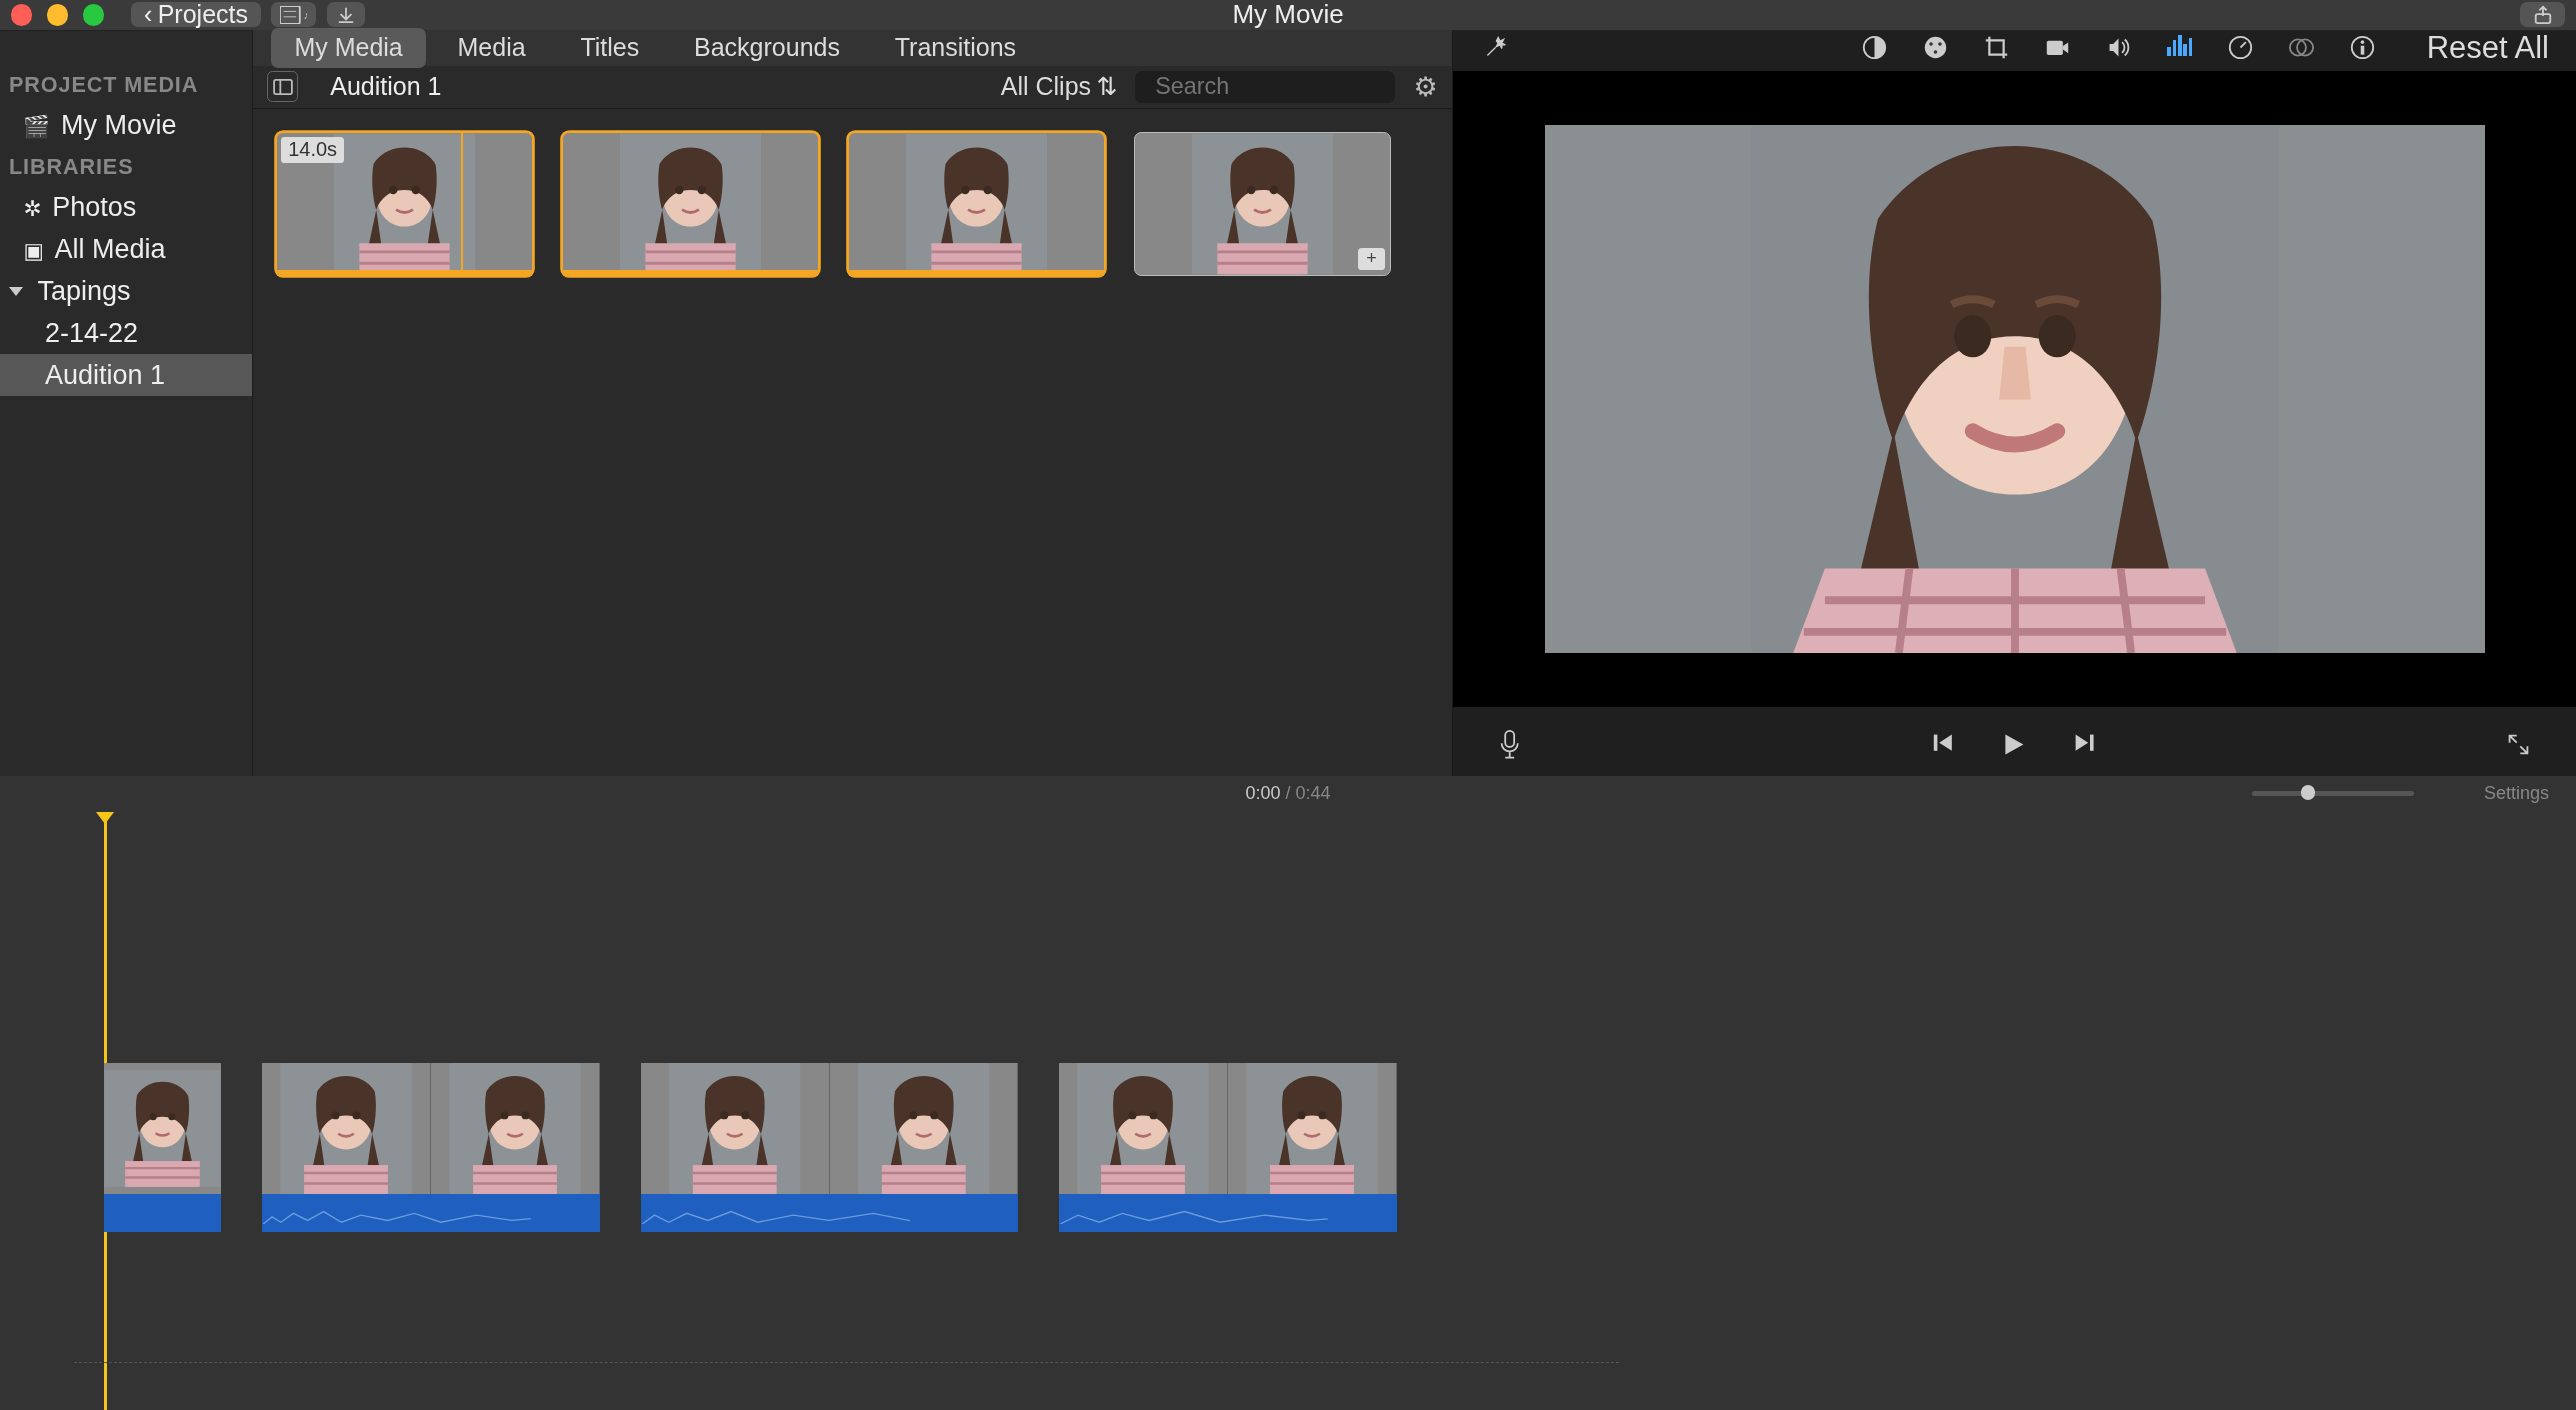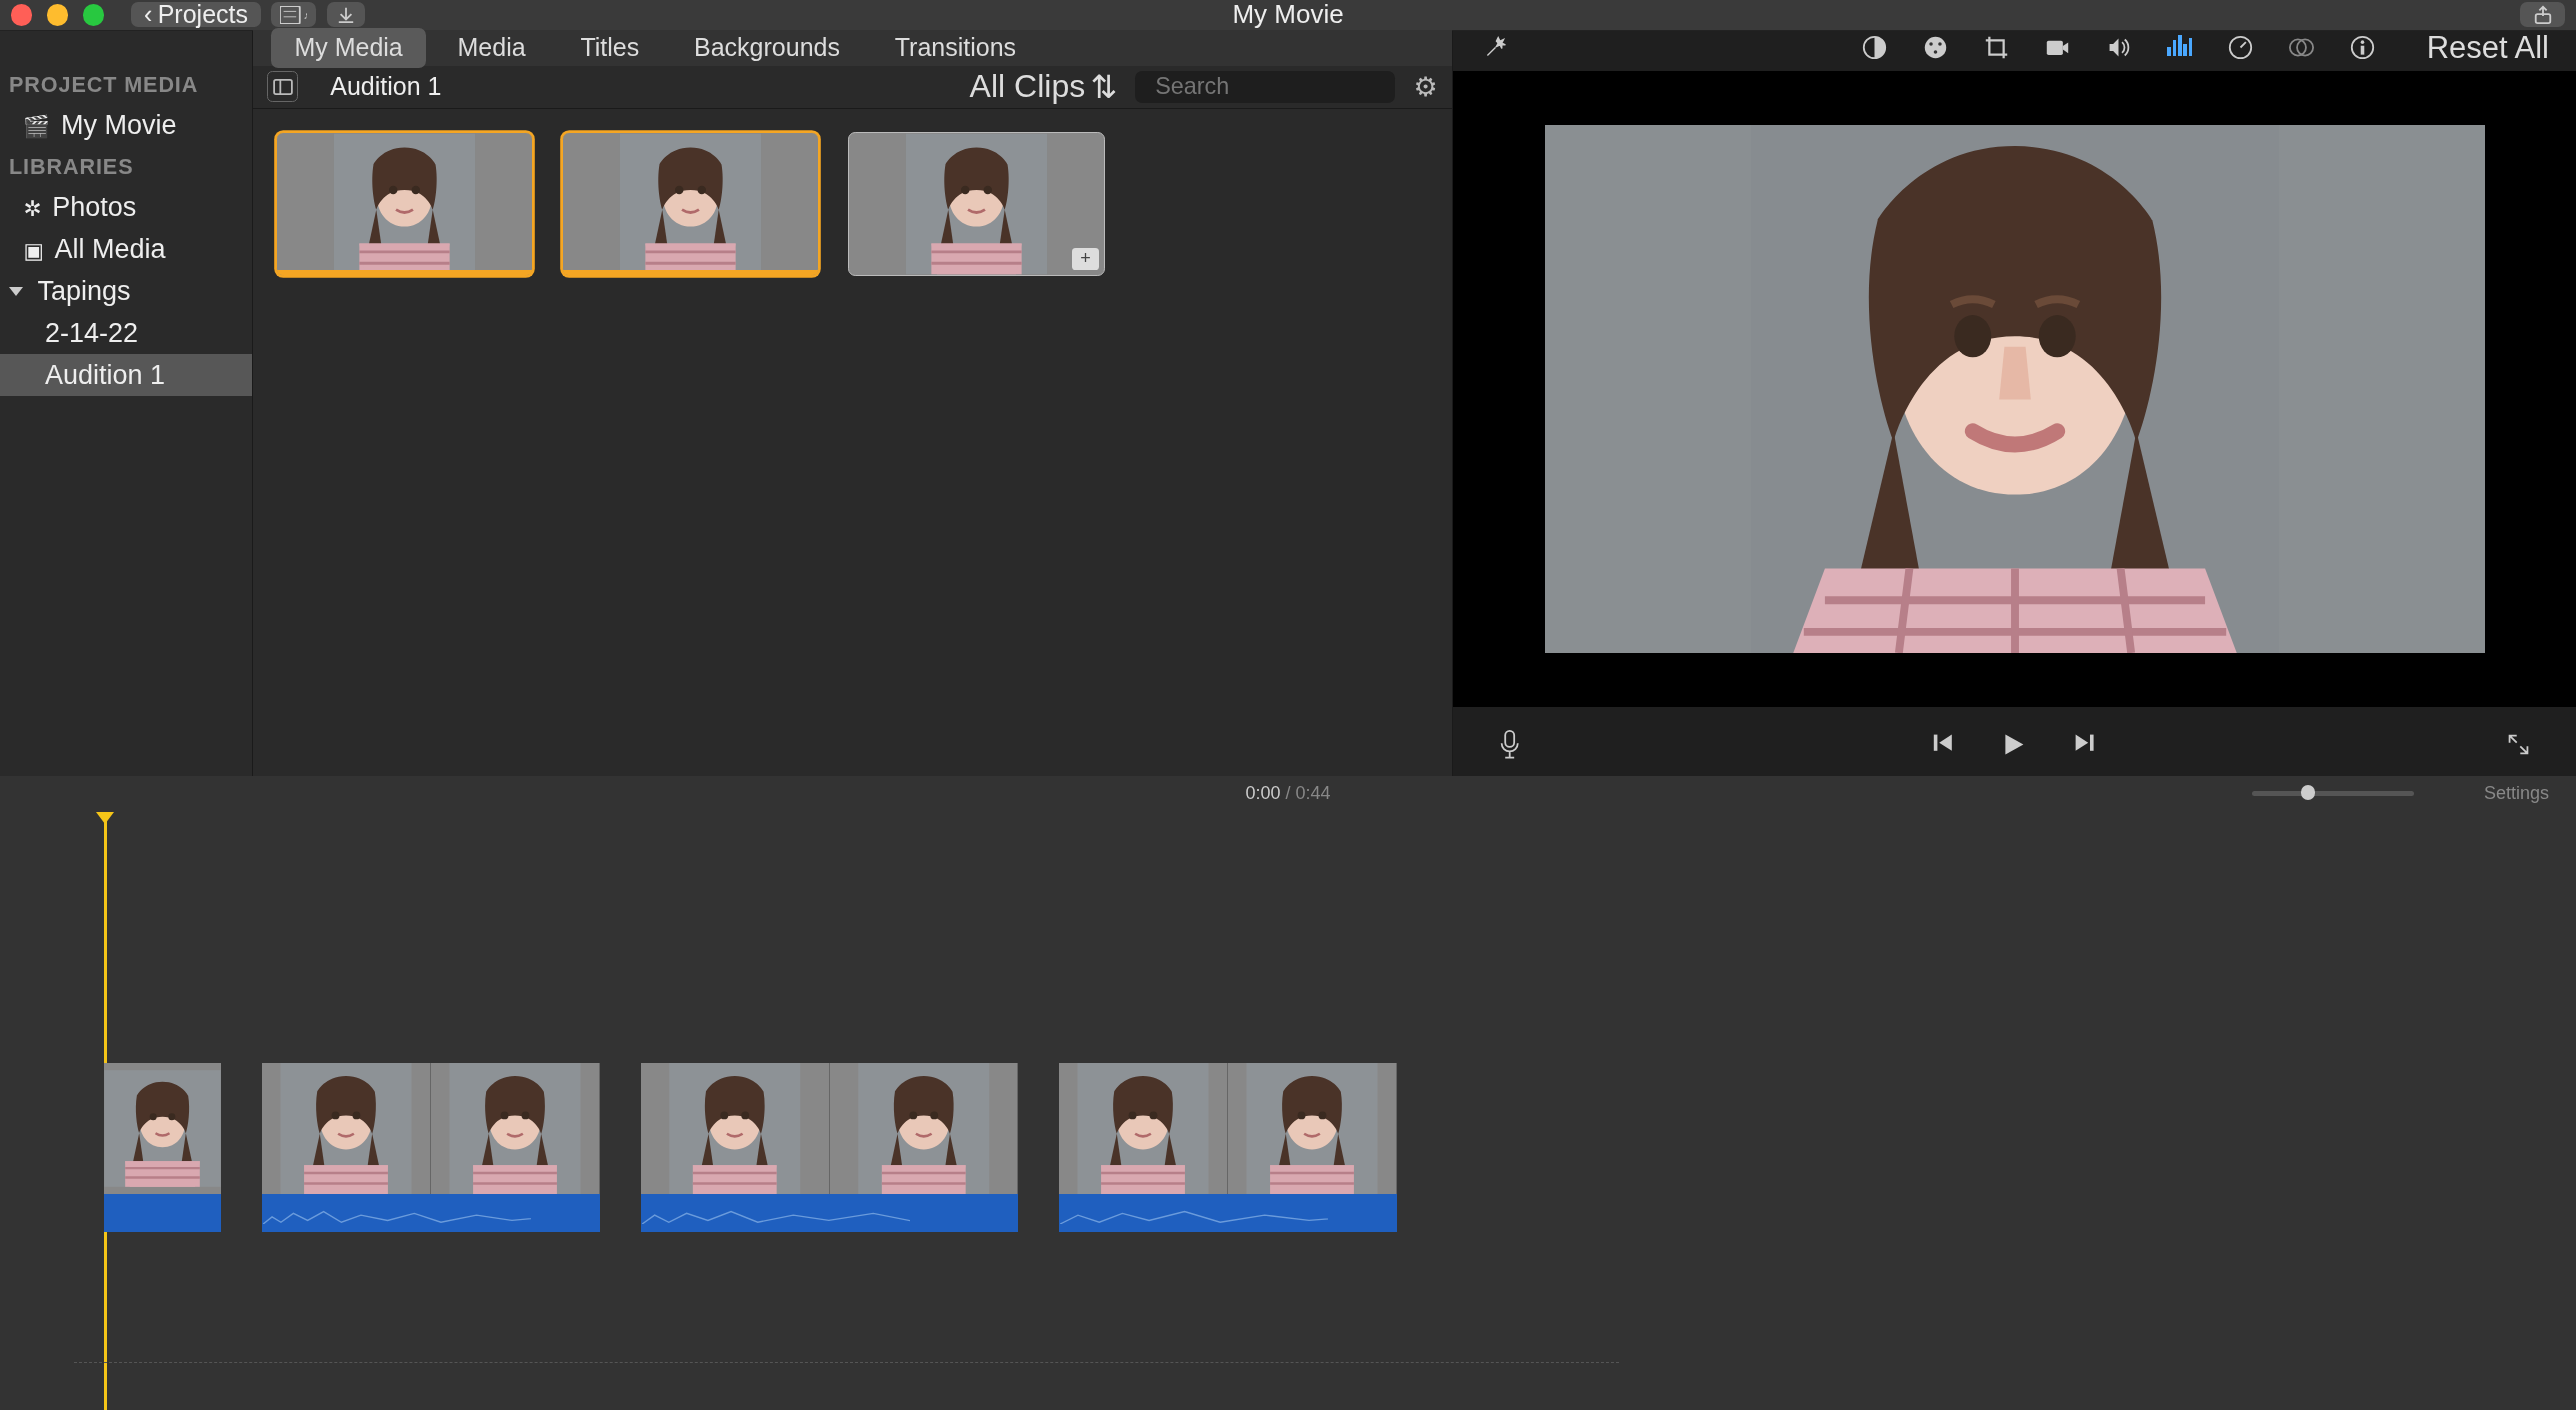--- a/index.html
+++ b/index.html
@@ -27,21 +27,21 @@
 .ico-film::before { content:"🎬"; font-size:21.6px;}
 .ico-photo::before { content:"✲"; font-size:21.6px;}
 .ico-event::before { content:"▣"; font-size:21.6px;}
 
 .browser { flex: 1; display: flex; flex-direction: column; border-right: 0.9px solid #1a1a1a; }
 .tabs-row { height: 36px; background: #333; display: flex; align-items: center; padding: 0 18px; gap: 8px; margin-top: -0.9px;}
 .tab { padding: 5.4px 23.4px; font-size: 25px; color: #ddd; cursor: pointer; border-radius: 7.2px;}
 .tab.active { background: #5a5a5a; }
 .brow-head { height: 43px; display: flex; align-items: center; padding: 0 14.4px; gap: 18px; border-bottom: 0.9px solid #1a1a1a; }
 .brow-head .loc { font-size: 25px; color: #eee; margin-left: 14.4px;}
-.filter-pill { cursor:pointer; font-size: 32px; color: #ddd; margin-left:auto; display:flex; align-items:center; gap:5.4px;}
+.filter-pill { cursor:pointer; font-size: 25px; color: #ddd; margin-left:auto; display:flex; align-items:center; gap:5.4px;}
 .search-box { background: #1e1e1e; border-radius: 7.2px; height: 32px; display: flex; align-items: center; padding: 0 10.8px; width: 260px; gap:9px;}
 .search-box input { background: transparent; border: none; color: #ddd; font-size: 23.4px; outline: none; flex:1;}
 .gear-btn { cursor:pointer; color:#bbb; font-size:27px;}
 .sidebar-icon-btn { cursor:pointer; color:#bbb; font-size:23.4px; width:30.5px;height:30.5px; border:0.9px solid #666; border-radius:5.4px; display:flex;align-items:center;justify-content:center;}
 
 .clips-area { flex:1; padding: 23.4px; display:flex; flex-wrap:wrap; gap:29px; align-content:flex-start; background:#2a2a2a;}
 .clip { width: 257px; height: 144px; border-radius: 7.2px; position: relative; background:#888; border:1.8px solid transparent; cursor:pointer;}
 .clip.sel { border:1.8px solid #f5a623; box-shadow: 0 0 0 1.8px #f5a623;}
 .clip .dur { position:absolute; top:3.6px; left:3.6px; background:#ddd; color:#333; font-size:20px; padding:1.8px 7.2px; border-radius:3.6px;}
 .clip .orange-bar { position:absolute; bottom:0; left:0; right:0; height:5.4px; background:#f5a623; border-radius:0 0 5.4px 5.4px;}
@@ -220,20 +220,28 @@
       </div>
       <div class="gear-btn">
         <span>⚙</span>
       </div>
     </div>
     <div class="clips-area">
       <div class="clip sel">
         <svg class="thumb" viewBox="0 0 282 156" width="253" height="140">
             <use href="#person-thumb"></use>
           </svg>
+        <div class="dur">14.0s</div>
+        <div class="playhead"></div>
+        <div class="orange-bar"></div>
+      </div>
+      <div class="clip sel">
+        <svg class="thumb" viewBox="0 0 282 156" width="253" height="140">
+            <use href="#person-thumb"></use>
+          </svg>
         <div class="orange-bar"></div>
       </div>
       <div class="clip sel">
         <svg class="thumb" viewBox="0 0 282 156" width="253" height="140">
             <use href="#person-thumb"></use>
           </svg>
         <div class="orange-bar"></div>
       </div>
       <div class="clip" style="border:1.8px solid #bbb">
         <svg class="thumb" viewBox="0 0 282 156" width="253" height="140">

